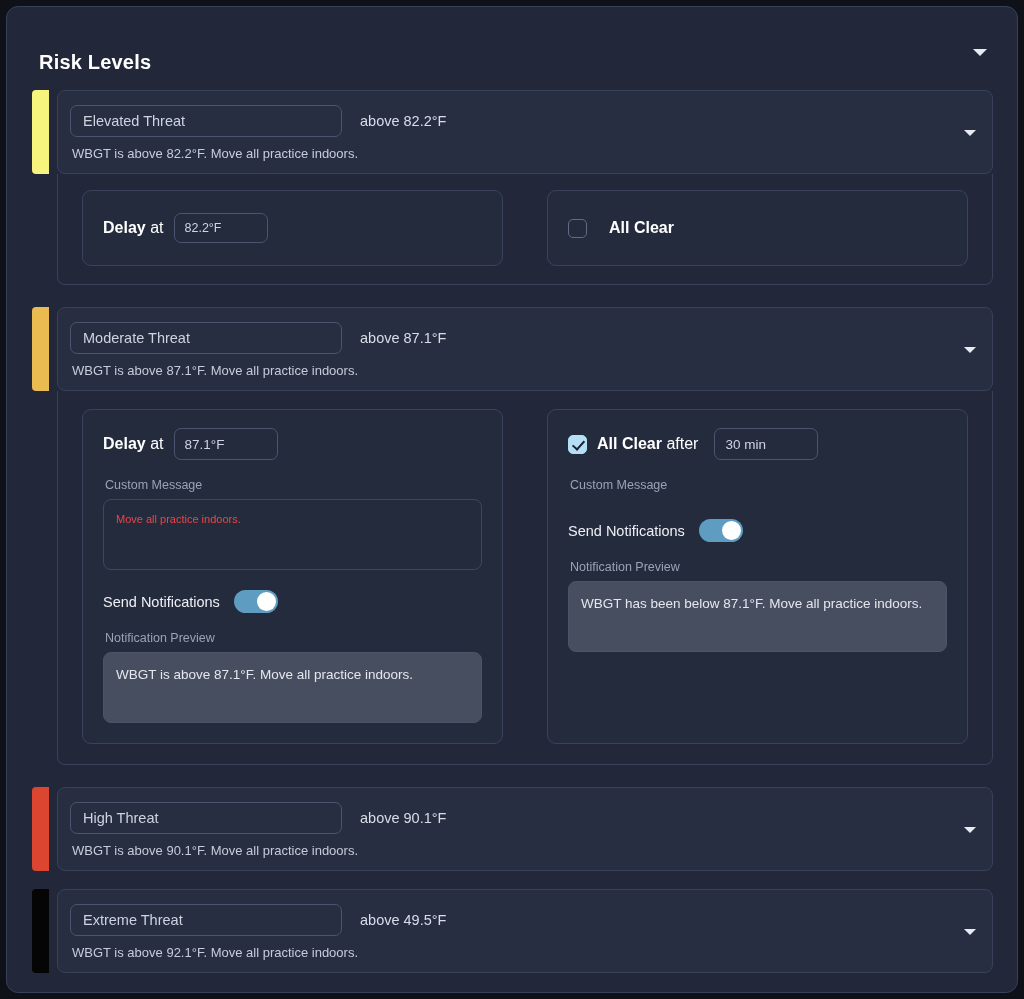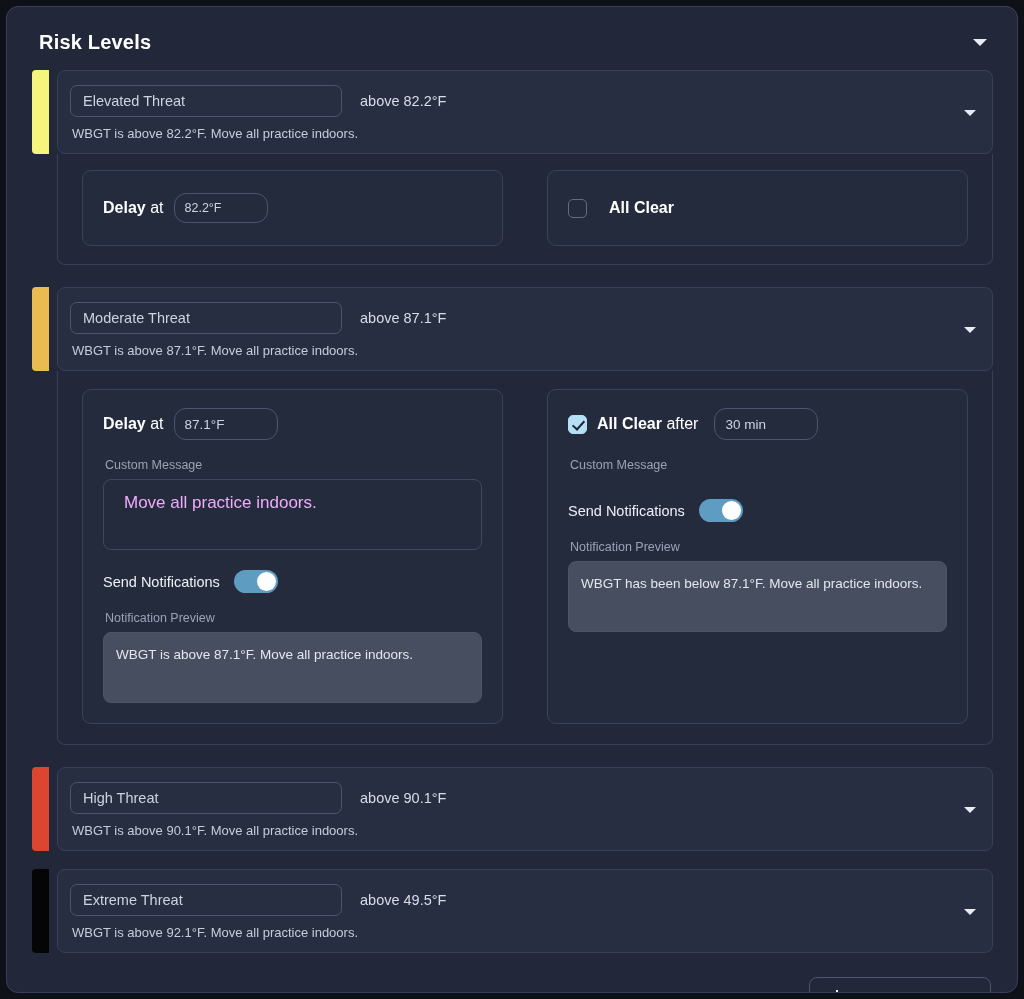--- a/index.html
+++ b/index.html
@@ -36,20 +36,21 @@
     align-items: center;
     justify-content: space-between;
     padding: 4px 6px 0 8px;
     margin-bottom: 16px;
   }
   .panel-title {
     font-size: 20px;
     font-weight: bold;
     color: #ffffff;
     letter-spacing: .2px;
+    margin-top: 20px;
   }
   .caret {
     width: 0; height: 0;
     border-left: 7px solid transparent;
     border-right: 7px solid transparent;
     border-top: 7px solid #e8ebf2;
     cursor: pointer;
   }
   .caret-sm {
     border-left: 6px solid transparent;
@@ -165,21 +166,21 @@
     color: #ffffff;
   }
   .sub-title b { font-weight: bold; }
   .sub-title .light { font-weight: normal; text-align: right; }
 
   .small-input {
     width: 94px;
     height: 30px;
     background: transparent;
     border: 1px solid #4c5470;
-    border-radius: 12px;
+    border-radius: 7px;
     color: #cfd4e1;
     font-family: "Liberation Sans", sans-serif;
     font-size: 12.5px;
     padding: 0 10px;
     outline: none;
   }
   .small-input.wide { width: 104px; height: 32px; font-size: 13.5px; }
 
   .checkbox {
     width: 19px;
@@ -210,24 +211,24 @@
     font-size: 12.5px;
     color: #9aa2b6;
     margin: 18px 0 7px 2px;
   }
 
   .msg-box {
     height: 71px;
     border: 1px solid #3f4760;
     border-radius: 8px;
     background: transparent;
-    color: #f0abfc;
+    color: #ef4444;
     font-family: "Liberation Sans", sans-serif;
-    font-size: 17px;
-    padding: 12px 20px;
+    font-size: 11px;
+    padding: 12px 12px;
     resize: none;
     outline: none;
     line-height: 1.3;
   }
 
   .notif-row {
     display: flex;
     align-items: center;
     gap: 14px;
     margin-top: 20px;

